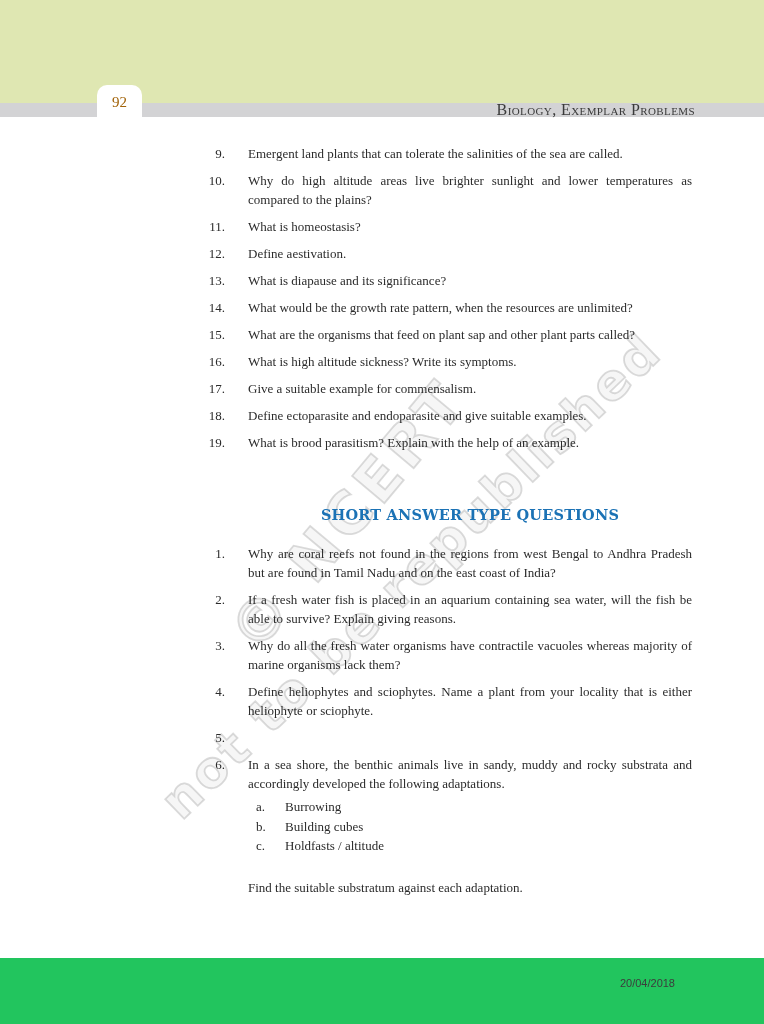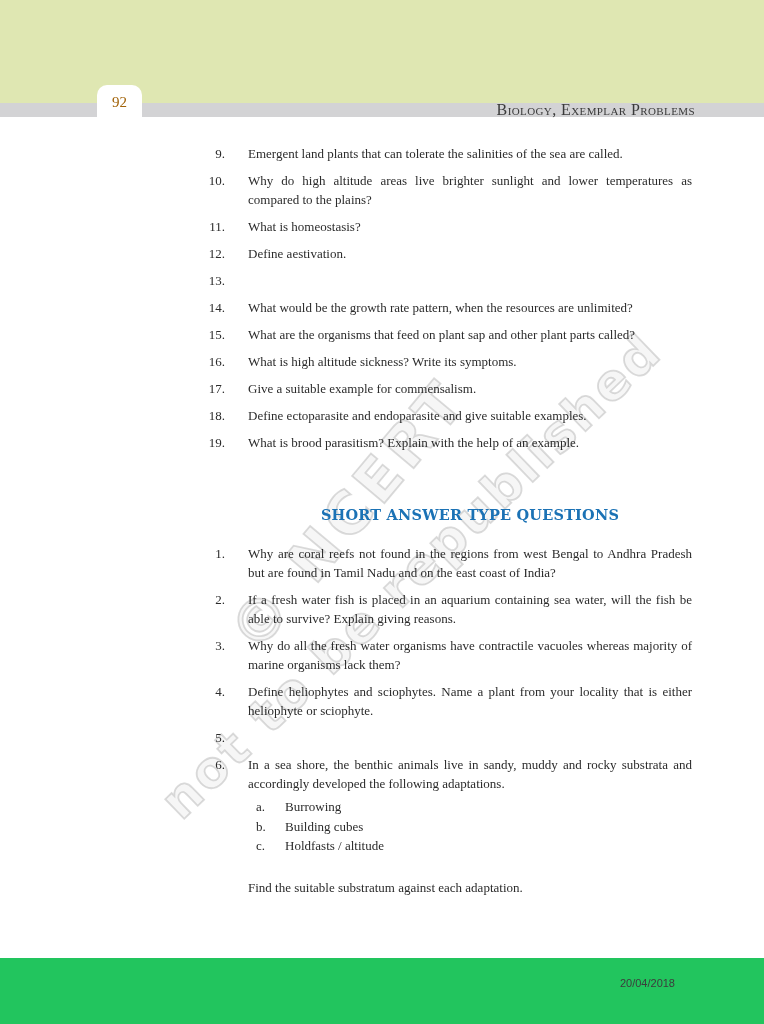--- a/index.html
+++ b/index.html
@@ -87,20 +87,21 @@
     <div class="qitem">
       <div class="qnum">11.</div>
       <div class="qtext">What is homeostasis?</div>
     </div>
     <div class="qitem">
       <div class="qnum">12.</div>
       <div class="qtext">Define aestivation.</div>
     </div>
     <div class="qitem">
       <div class="qnum">13.</div>
+      <div class="qtext">What is diapause and its significance?</div>
     </div>
     <div class="qitem">
       <div class="qnum">14.</div>
       <div class="qtext">What would be the growth rate pattern, when the resources are unlimited?</div>
     </div>
     <div class="qitem">
       <div class="qnum">15.</div>
       <div class="qtext">What are the organisms that feed on plant sap and other plant parts called?</div>
     </div>
     <div class="qitem">

